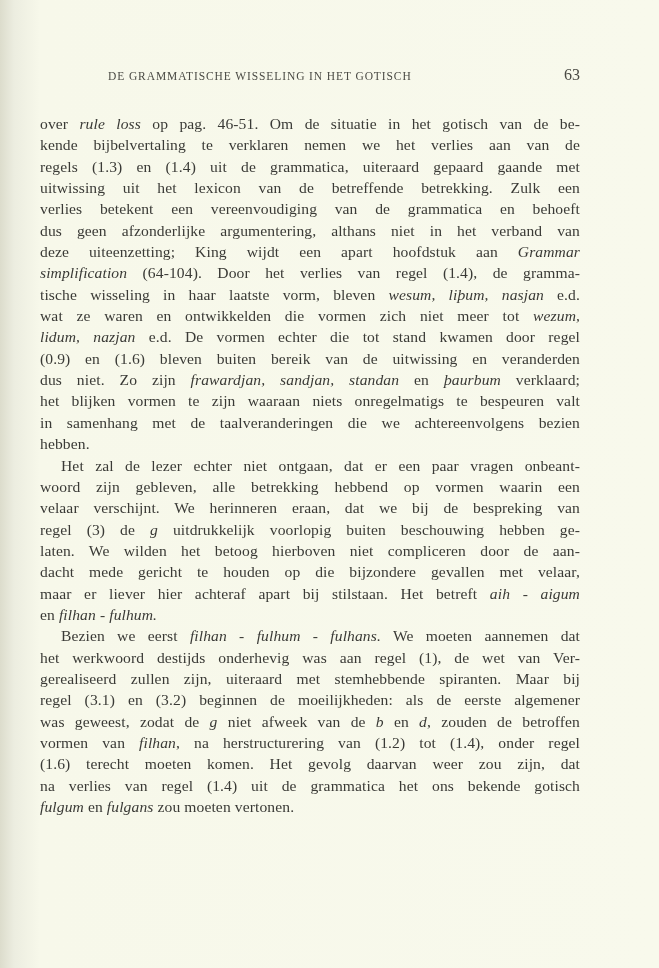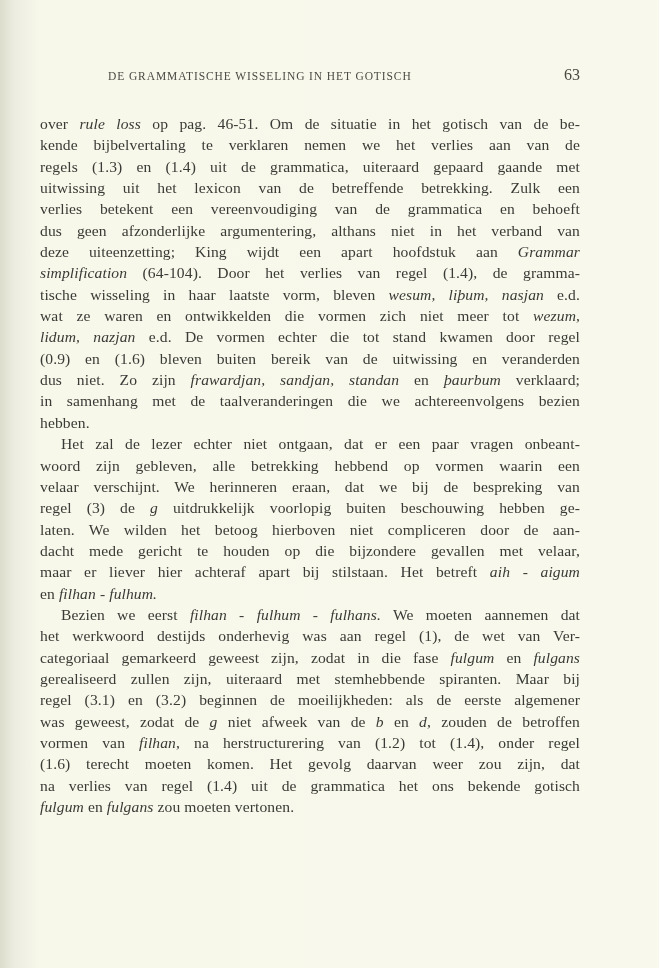--- a/index.html
+++ b/index.html
@@ -44,37 +44,37 @@
         <span class="line">uitwissing uit het lexicon van de betreffende betrekking. Zulk een</span>
         <span class="line">verlies betekent een vereenvoudiging van de grammatica en behoeft</span>
         <span class="line">dus geen afzonderlijke argumentering, althans niet in het verband van</span>
         <span class="line">deze uiteenzetting; King wijdt een apart hoofdstuk aan <i>Grammar</i></span>
         <span class="line"><i>simplification</i> (64-104). Door het verlies van regel (1.4), de gramma-</span>
         <span class="line">tische wisseling in haar laatste vorm, bleven <i>wesum, liþum, nasjan</i> e.d.</span>
         <span class="line">wat ze waren en ontwikkelden die vormen zich niet meer tot <i>wezum,</i></span>
         <span class="line"><i>lidum, nazjan</i> e.d. De vormen echter die tot stand kwamen door regel</span>
         <span class="line">(0.9) en (1.6) bleven buiten bereik van de uitwissing en veranderden</span>
         <span class="line">dus niet. Zo zijn <i>frawardjan, sandjan, standan</i> en <i>þaurbum</i> verklaard;</span>
+        <span class="line">het blijken vormen te zijn waaraan niets onregelmatigs te bespeuren valt</span>
         <span class="line">in samenhang met de taalveranderingen die we achtereenvolgens bezien</span>
         <span class="line last">hebben.</span>
       </p>
       <p>
         <span class="line" style="padding-left: 21px;">Het zal de lezer echter niet ontgaan, dat er een paar vragen onbeant-</span>
         <span class="line">woord zijn gebleven, alle betrekking hebbend op vormen waarin een</span>
         <span class="line">velaar verschijnt. We herinneren eraan, dat we bij de bespreking van</span>
         <span class="line">regel (3) de <i>g</i> uitdrukkelijk voorlopig buiten beschouwing hebben ge-</span>
         <span class="line">laten. We wilden het betoog hierboven niet compliceren door de aan-</span>
         <span class="line">dacht mede gericht te houden op die bijzondere gevallen met velaar,</span>
         <span class="line">maar er liever hier achteraf apart bij stilstaan. Het betreft <i>aih - aigum</i></span>
         <span class="line last">en <i>filhan - fulhum.</i></span>
       </p>
       <p>
         <span class="line" style="padding-left: 21px;">Bezien we eerst <i>filhan - fulhum - fulhans.</i> We moeten aannemen dat</span>
         <span class="line">het werkwoord destijds onderhevig was aan regel (1), de wet van Ver-</span>
-        <span class="line">categoriaal gemarkeerd geweest zijn, zodat in die fase <i>fulgum</i> en <i>fulgans</i></span>
         <span class="line">gerealiseerd zullen zijn, uiteraard met stemhebbende spiranten. Maar bij</span>
         <span class="line">regel (3.1) en (3.2) beginnen de moeilijkheden: als de eerste algemener</span>
         <span class="line">was geweest, zodat de <i>g</i> niet afweek van de <i>b</i> en <i>d</i>, zouden de betroffen</span>
         <span class="line">vormen van <i>filhan</i>, na herstructurering van (1.2) tot (1.4), onder regel</span>
         <span class="line">(1.6) terecht moeten komen. Het gevolg daarvan weer zou zijn, dat</span>
         <span class="line">na verlies van regel (1.4) uit de grammatica het ons bekende gotisch</span>
         <span class="line last"><i>fulgum</i> en <i>fulgans</i> zou moeten vertonen.</span>
       </p>
     </div>
 </div>

